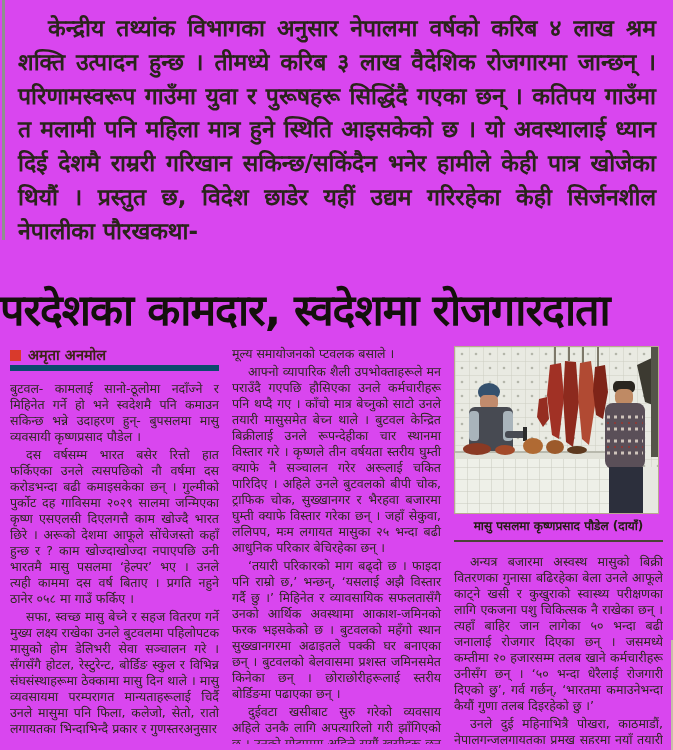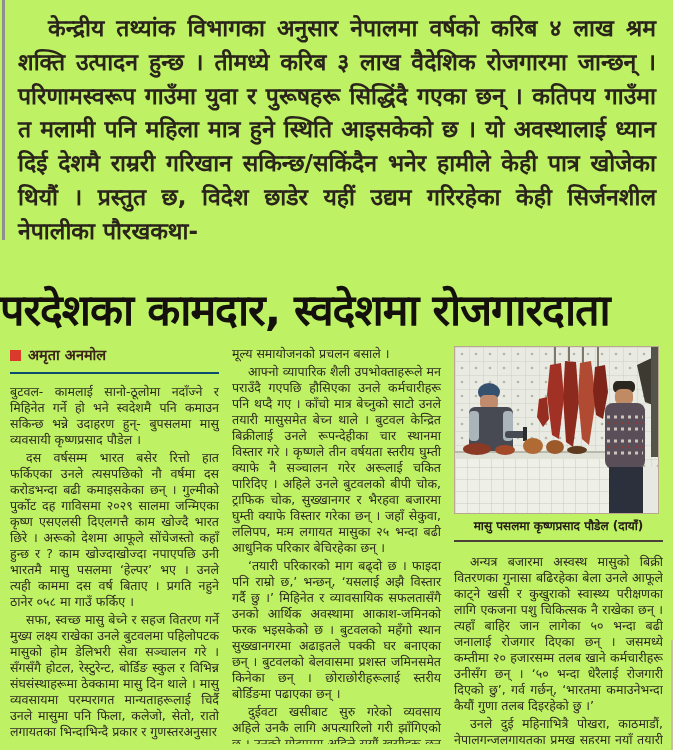--- a/index.html
+++ b/index.html
@@ -1,19 +1,19 @@
 <!DOCTYPE html>
 <html><head>
 <meta charset="utf-8">
 <style>
   html,body{margin:0;padding:0;}
   .page{
     position:relative;
     width:673px;height:750px;
-    background:#bef264;
+    background:#d946ef;
     font-family:"DejaVu Sans","Liberation Sans",sans-serif;
     color:#272119;
     overflow:hidden;
   }
   .left-edge-rule{
     position:absolute;left:2px;top:0;width:3px;height:240px;
     background:#8f8f8f;
   }
   .right-edge-rule{
     position:absolute;right:0;top:640px;width:2px;height:110px;
@@ -32,21 +32,21 @@
   .body-area{
     position:absolute;left:10px;top:346px;width:653px;height:398px;
     display:flex;gap:13px;overflow:hidden;
   }
   .col{width:209px;flex:0 0 209px;font-size:12.5px;line-height:1.28;
     text-align:justify;color:#2e2820;}
   .col p{margin:0 0 2px 0;text-indent:16px;}
   .col p.no-indent{text-indent:0;}
   .byline-row{
     display:flex;align-items:center;gap:7px;
-    border-bottom:2px solid #0c4a6e;padding-bottom:7px;margin-bottom:10px;
+    border-bottom:6px solid #0c4a6e;margin-bottom:10px;
   }
   .byline-bullet{width:11px;height:11px;background:#d93a2c;display:inline-block;}
   .byline-name{font-weight:bold;font-size:14.5px;color:#3d2318;}
   .photo-fig{margin:0 0 1px 0;}
   .photo-frame{
     width:205px;height:168px;border:1px solid #b9a88f;background:#e7e8e1;
     box-sizing:border-box;overflow:hidden;
   }
   .photo-caption{
     text-align:center;font-weight:bold;font-size:12px;
@@ -72,21 +72,21 @@
       <div class="byline-row">
         <span class="byline-bullet"></span>
         <span class="byline-name">अमृता अनमोल</span>
       </div>
       <p class="no-indent">बुटवल- कामलाई सानो-ठूलोमा नदाँज्ने र मिहिनेत गर्ने हो भने स्वदेशमै पनि कमाउन सकिन्छ भन्ने उदाहरण हुन्- बुपसलमा मासु व्यवसायी कृष्णप्रसाद पौडेल ।</p>
       <p>दस वर्षसम्म भारत बसेर रित्तो हात फर्किएका उनले त्यसपछिको नौ वर्षमा दस करोडभन्दा बढी कमाइसकेका छन् । गुल्मीको पुर्कोट दह गाविसमा २०२९ सालमा जन्मिएका कृष्ण एसएलसी दिएलगत्तै काम खोज्दै भारत छिरे । अरूको देशमा आफूले सोंचेजस्तो कहाँ हुन्छ र ? काम खोज्दाखोज्दा नपाएपछि उनी भारतमै मासु पसलमा ‘हेल्पर’ भए । उनले त्यही काममा दस वर्ष बिताए । प्रगति नहुने ठानेर ०५८ मा गाउँ फर्किए ।</p>
       <p>सफा, स्वच्छ मासु बेच्ने र सहज वितरण गर्ने मुख्य लक्ष्य राखेका उनले बुटवलमा पहिलोपटक मासुको होम डेलिभरी सेवा सञ्चालन गरे । सँगसँगै होटल, रेस्टुरेन्ट, बोर्डिङ स्कुल र विभिन्न संघसंस्थाहरूमा ठेक्कामा मासु दिन थाले । मासु व्यवसायमा परम्परागत मान्यताहरूलाई चिर्दै उनले मासुमा पनि फिला, कलेजो, सेतो, रातो लगायतका भिन्दाभिन्दै प्रकार र गुणस्तरअनुसार</p>
     </div>
 
     <div class="col">
-      <p class="no-indent">मूल्य समायोजनको प्रचलन बसाले ।</p>
+      <p class="no-indent">मूल्य समायोजनको प्टवलक बसाले ।</p>
       <p>आफ्नो व्यापारिक शैली उपभोक्ताहरूले मन पराउँदै गएपछि हौसिएका उनले कर्मचारीहरू पनि थप्दै गए । काँचो मात्र बेच्नुको साटो उनले तयारी मासुसमेत बेच्न थाले । बुटवल केन्द्रित बिक्रीलाई उनले रूपन्देहीका चार स्थानमा विस्तार गरे । कृष्णले तीन वर्षयता स्तरीय घुम्ती क्याफे नै सञ्चालन गरेर अरूलाई चकित पारिदिए । अहिले उनले बुटवलको बीपी चोक, ट्राफिक चोक, सुख्खानगर र भैरहवा बजारमा घुम्ती क्याफे विस्तार गरेका छन् । जहाँ सेकुवा, ललिपप, मःम लगायत मासुका २५ भन्दा बढी आधुनिक परिकार बेचिरहेका छन् ।</p>
       <p>‘तयारी परिकारको माग बढ्दो छ । फाइदा पनि राम्रो छ,’ भन्छन्, ‘यसलाई अझै विस्तार गर्दै छु ।’ मिहिनेत र व्यावसायिक सफलतासँगै उनको आर्थिक अवस्थामा आकाश-जमिनको फरक भइसकेको छ । बुटवलको महँगो स्थान सुख्खानगरमा अढाइतले पक्की घर बनाएका छन् । बुटवलको बेलवासमा प्रशस्त जमिनसमेत किनेका छन् । छोराछोरीहरूलाई स्तरीय बोर्डिङमा पढाएका छन् ।</p>
       <p>दुईवटा खसीबाट सुरु गरेको व्यवसाय अहिले उनकै लागि अपत्यारिलो गरी झाँगिएको छ । उनको गोदाममा अहिले सयौं खसीहरू छन् । दैनिक दुई दर्जनभन्दा बढी खसी र सयभन्दा बढी कुखुराको मासु खपत भइरहेको छ ।</p>
     </div>
 
     <div class="col">
       <figure class="photo-fig">
         <div class="photo-frame">
           <svg width="203" height="166" viewBox="0 0 203 166">
             <defs>

